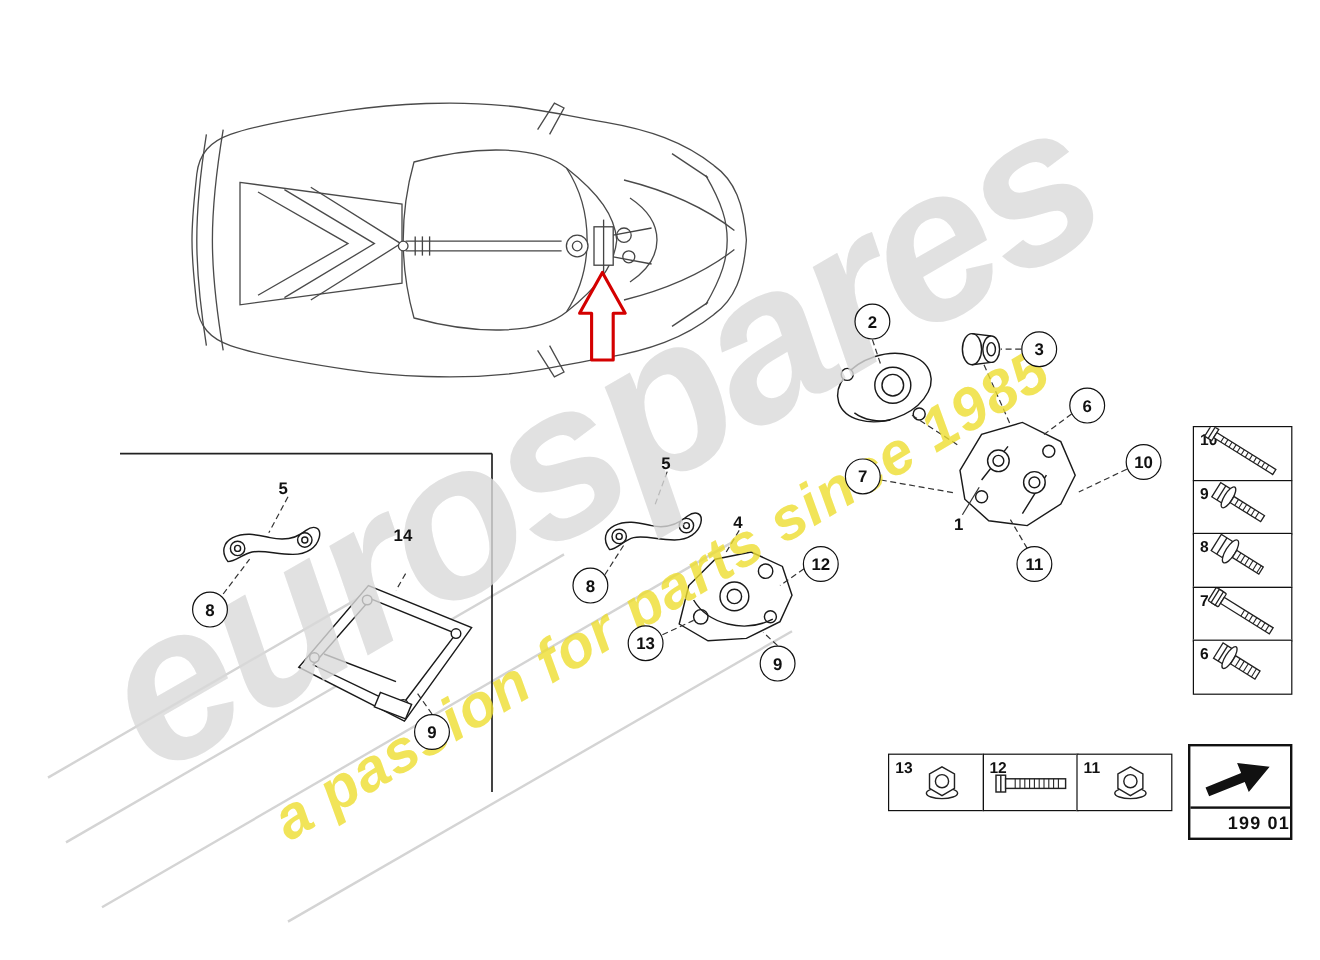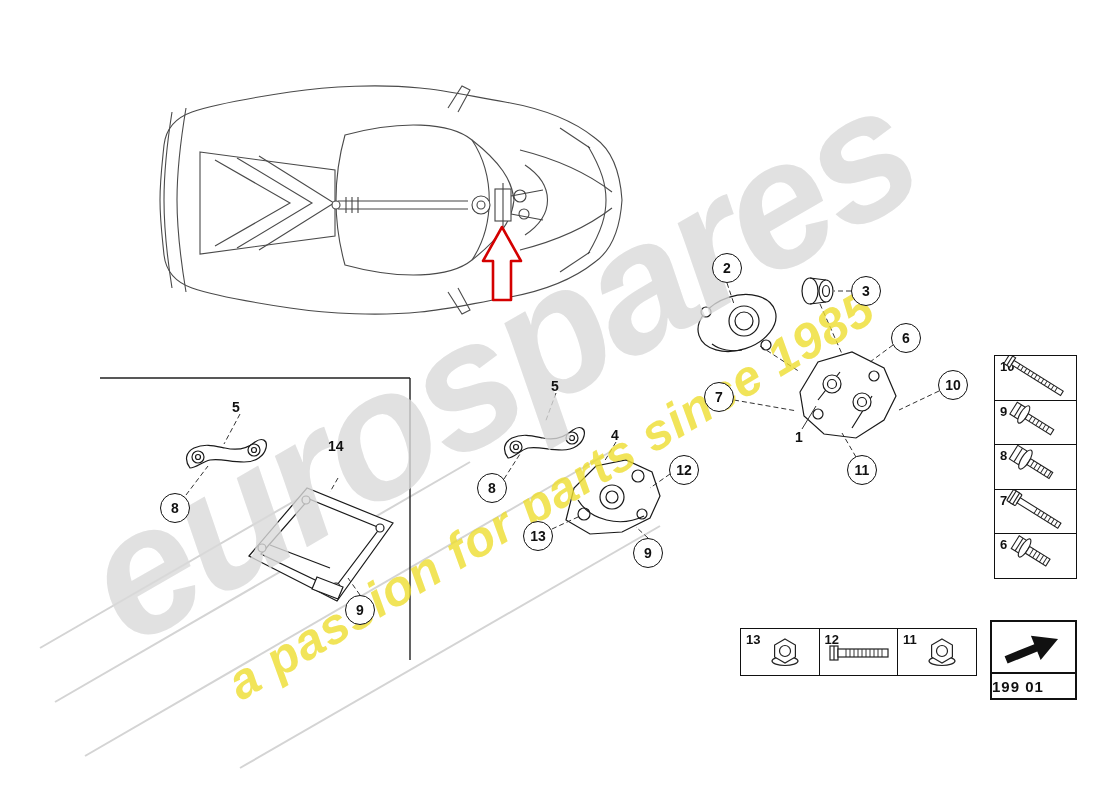--- a/index.html
+++ b/index.html
@@ -34,21 +34,21 @@
   .legend-box svg, .bottom-box svg { position:absolute; left:0; top:0; }
 
   .bottom-legend { position:absolute; z-index:4; left:740px; top:628px; display:flex; }
   .bottom-box { position:relative; width:80px; height:48px; background:#fff;
                 border:1.5px solid #111; }
   .bottom-box + .bottom-box { margin-left:-1.5px; }
 
   .code-box { position:absolute; z-index:4; left:990px; top:620px; width:87px; height:80px;
               border:2px solid #111; background:#fff; }
   .code-arrow { height:50px; display:flex; align-items:center; justify-content:center; }
-  .code-label { height:40px; border-top:2px solid #111; text-align:left;
+  .code-label { height:40px; border-top:2px solid #111; text-align:right;
                 font-weight:bold; font-size:15px; line-height:25px; letter-spacing:1px; }
 </style>
 </head>
 <body>
 
 <svg class="layer-svg" width="1100" height="800" viewBox="0 0 1100 800">
 
   <g stroke="#d4d4d4" stroke-width="2">
     <path d="M 40,648 L 310,492"></path>
     <path d="M 55,702 L 470,462"></path>

